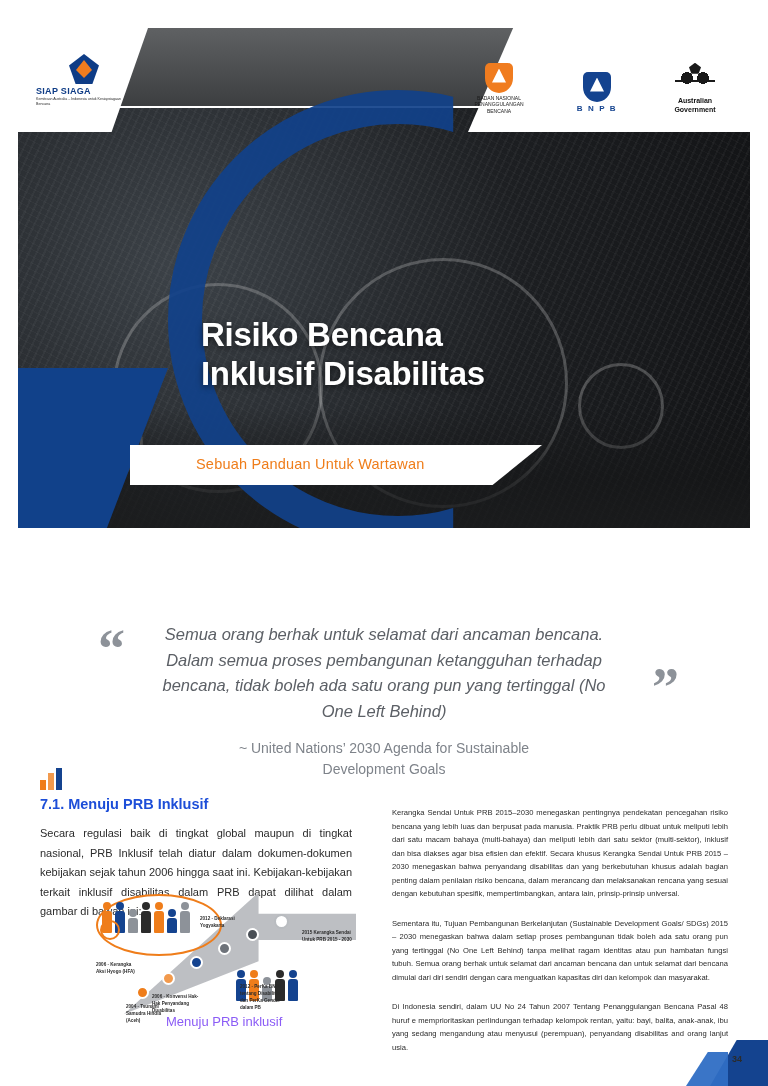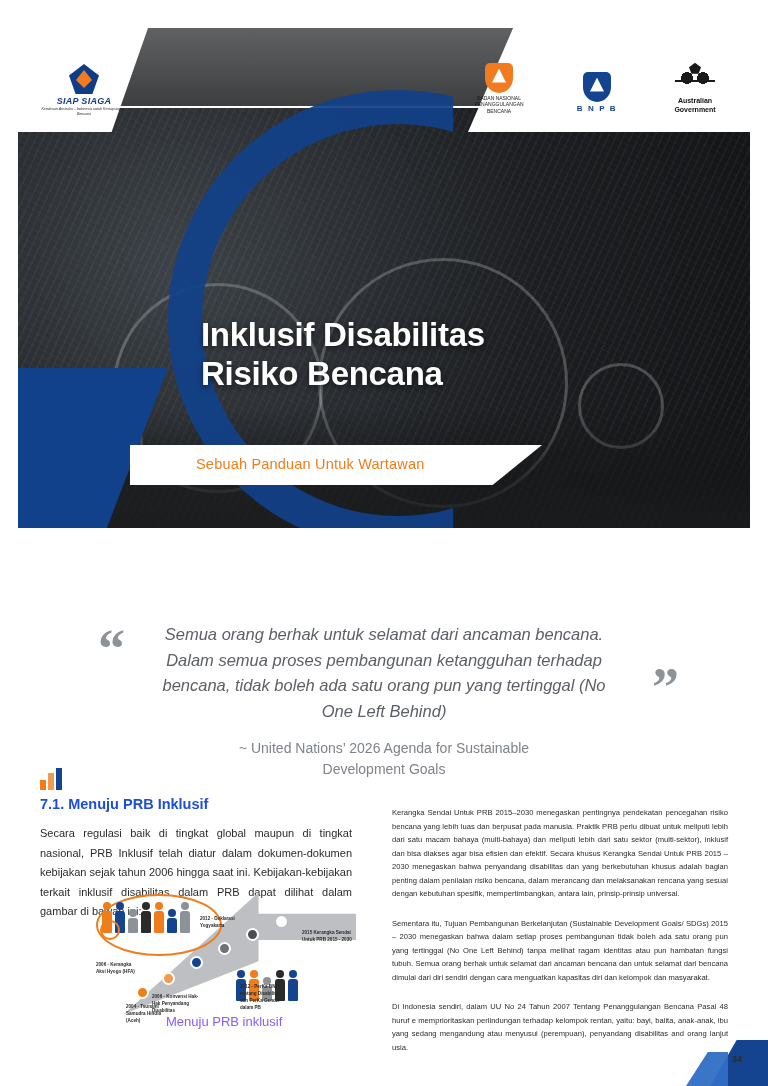--- a/index.html
+++ b/index.html
@@ -68,21 +68,21 @@
 
   
   .wedge-tl {
     position: absolute; left: 0; top: 0;
     width: 130px; height: 104px;
     background: #ffffff;
     clip-path: polygon(0 0, 100% 0, 72% 100%, 0 100%);
     z-index: 6;
   }
   .siapsiaga {
-    position: absolute; left: 18px; top: 36px; width: 96px; text-align: center; z-index: 7; font-style: italic;
+    position: absolute; left: 18px; top: 26px; width: 96px; text-align: left; z-index: 7;
   }
   .siapsiaga .mark {
     width: 30px; height: 30px; margin: 0 auto 2px;
     background: #0e3c86;
     clip-path: polygon(50% 0%, 100% 38%, 78% 100%, 22% 100%, 0% 38%);
     position: relative;
   }
   .siapsiaga .mark::after {
     content: "";
     position: absolute; left: 7px; top: 6px; width: 16px; height: 18px;
@@ -300,33 +300,33 @@
       <div class="badge-shield blue"></div>
       <div class="logo-caption bnpb">B N P B</div>
     </div>
     <div class="logo-block">
       <div class="crest"></div>
       <div class="logo-caption aus">Australian Government</div>
     </div>
   </div>
 
   <div class="hero-title">
+    <div>Risiko Bencana</div>
     <div>Inklusif Disabilitas</div>
-    <div>Risiko Bencana</div>
   </div>
   <div class="hero-sub-band"></div>
   <div class="hero-sub">Sebuah Panduan Untuk Wartawan</div>
 </div>
 
 <div class="quote-wrap">
   <div class="qmark open">“</div>
   <div class="qmark close">”</div>
   <div class="quote-text">Semua orang berhak untuk selamat dari ancaman bencana. Dalam semua proses pembangunan ketangguhan terhadap bencana, tidak boleh ada satu orang pun yang tertinggal (No One Left Behind)</div>
   <div class="quote-attr">
-    <div>~ United Nations’ 2026 Agenda for Sustainable</div>
+    <div>~ United Nations’ 2030 Agenda for Sustainable</div>
     <div>Development Goals</div>
   </div>
 </div>
 
 <div class="sec">
   <div class="sec-mark">
     <i></i>
     <i></i>
     <i></i>
   </div>

